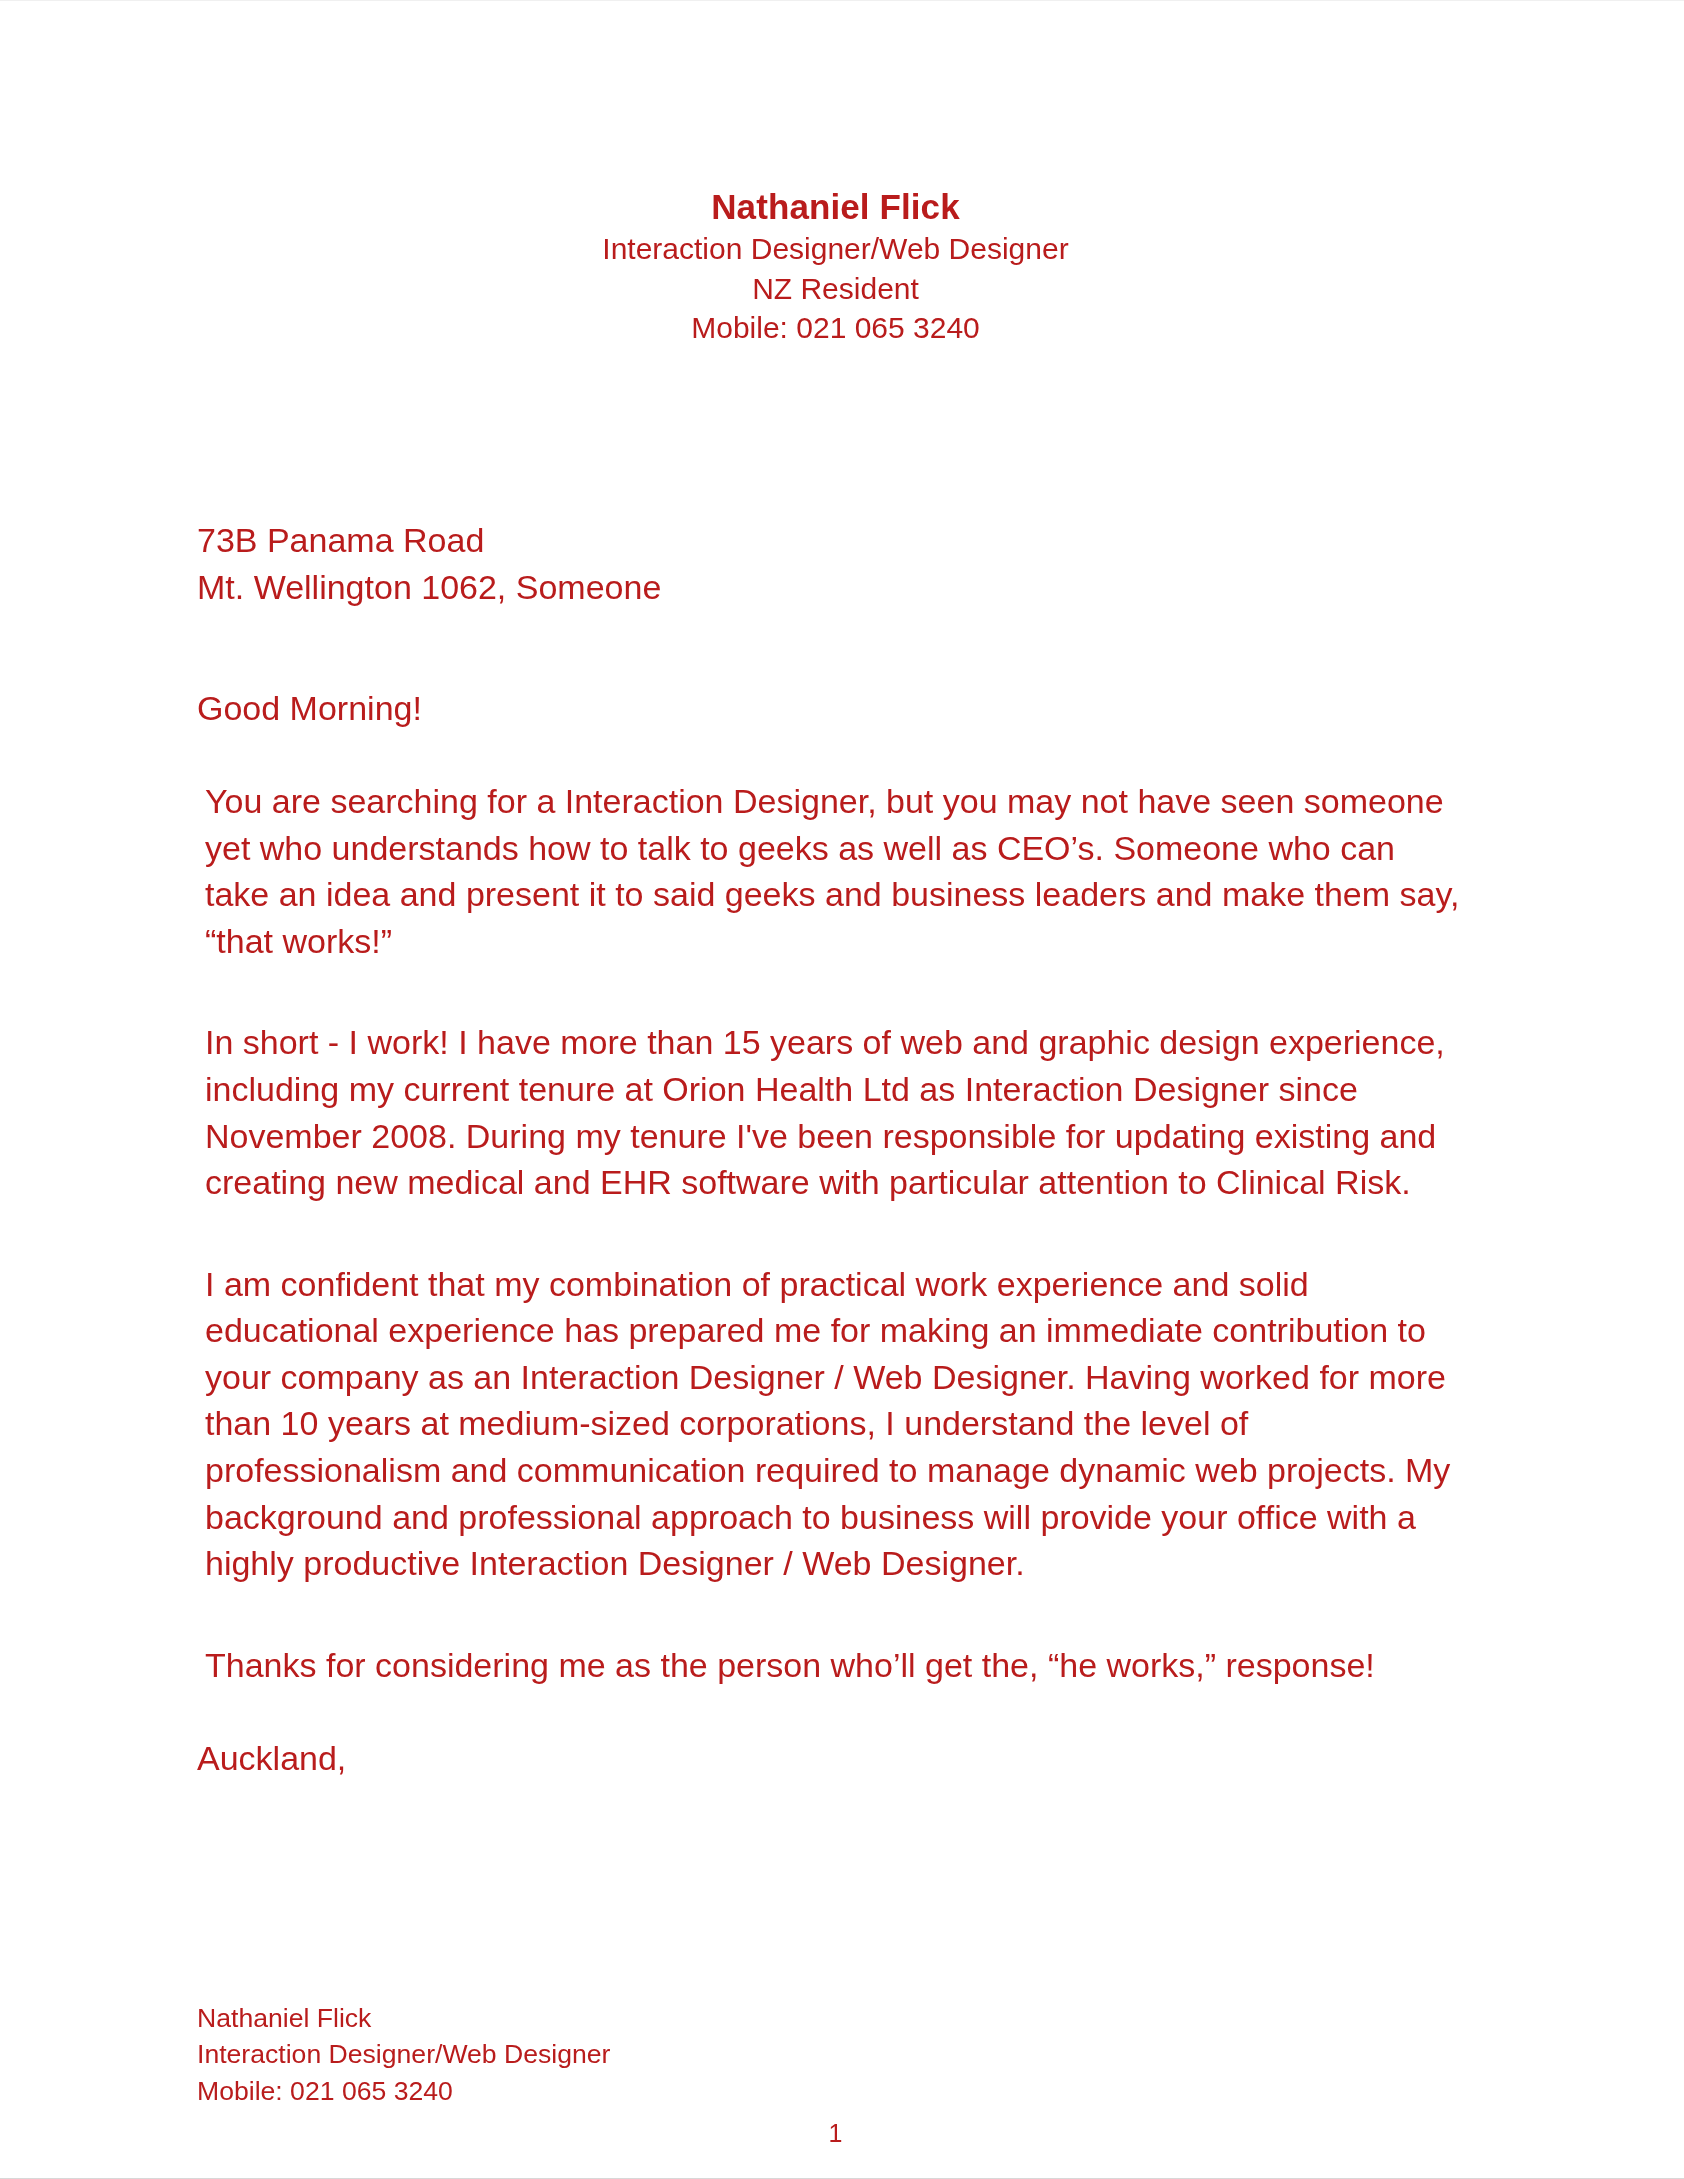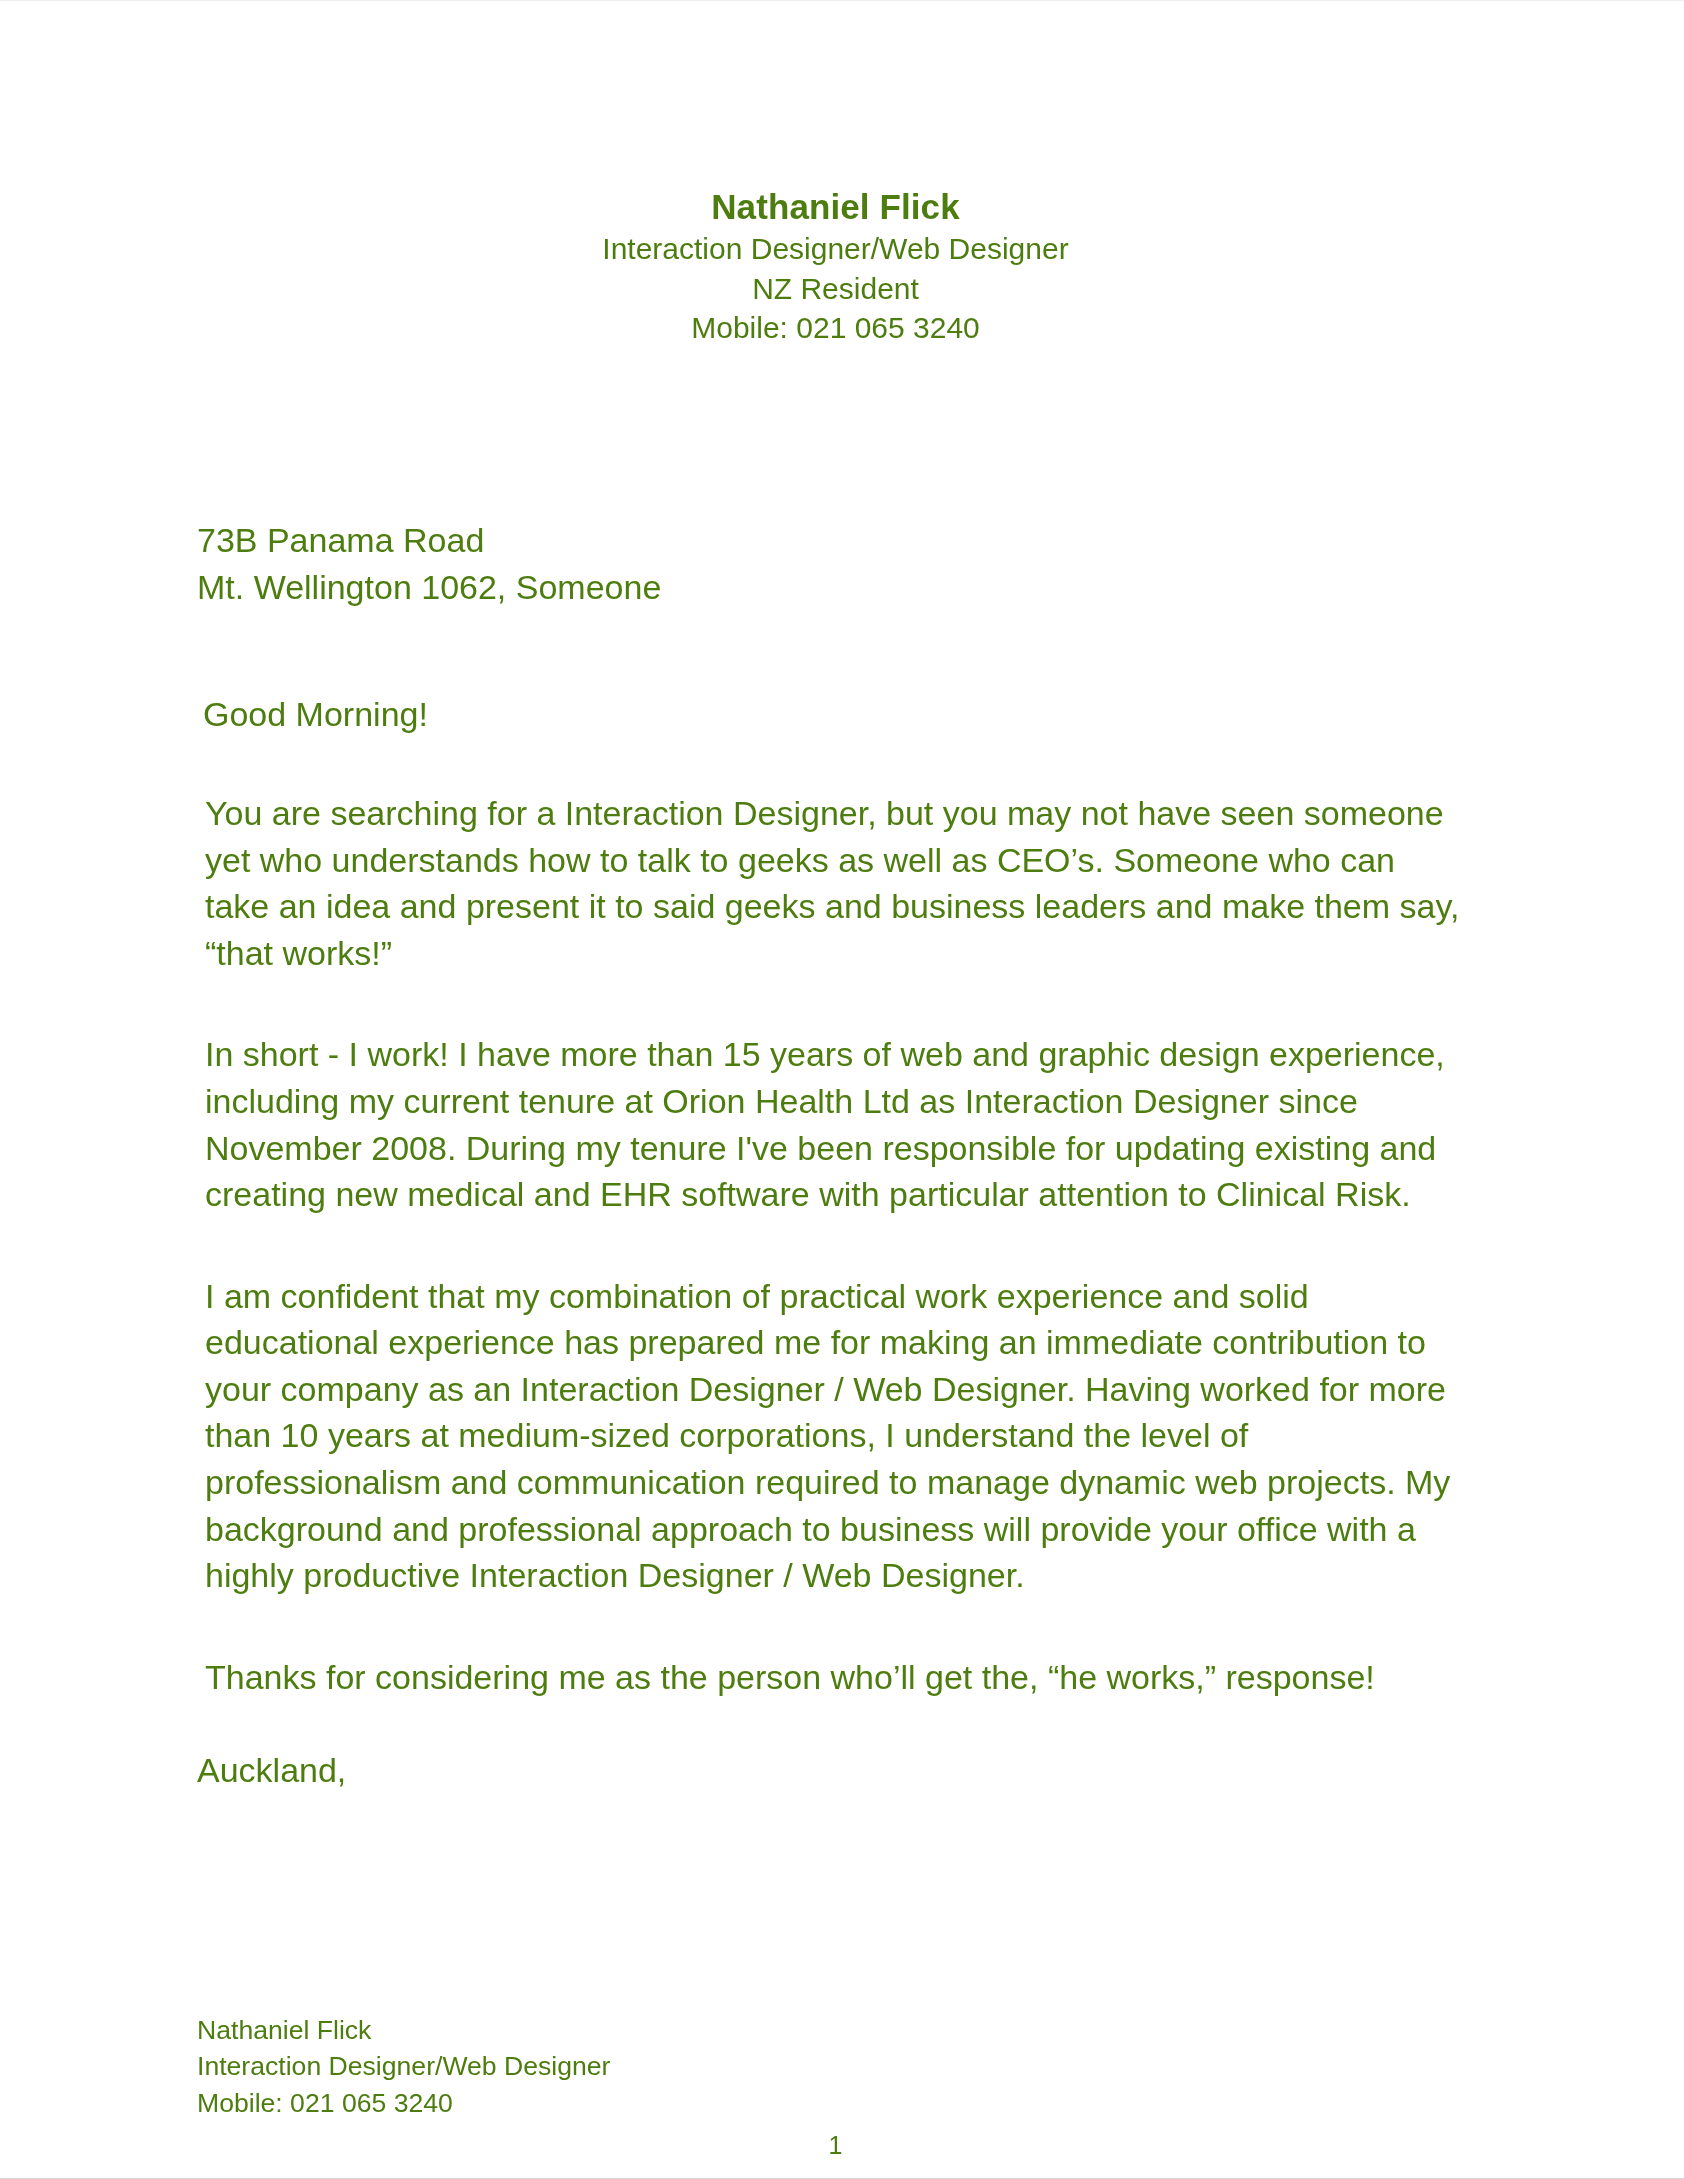--- a/index.html
+++ b/index.html
@@ -11,21 +11,21 @@
     position: relative;
     width: 1685px;
     height: 2179px;
     background: #ffffff;
     box-sizing: border-box;
     border-right: 1.8px solid #d8d8d8;
     border-bottom: 1.8px solid #d8d8d8;
     border-top: 0.9px solid #f0f0f0;
     overflow: hidden;
     font-family: "Liberation Sans", sans-serif;
-    color: #4d7c0f;
+    color: #b91c1c;
   }
 
   
   .column {
     position: absolute;
     left: 197px;
     top: 0;
     width: 1277px;
   }
 
@@ -59,21 +59,21 @@
   .addr-line {
     margin: 0;
   }
   .gap-sm { height: 37px; }
   .gap-md { height: 39px; }
   .para {
     margin: 8px;
   }
   .para + .gap-md { }
 
-  .salutation { margin: 6px; }
+  .salutation { margin: 0; }
 
   .sign-off { margin: 0; }
 
   
   .signature-block {
     margin-top: 218px;
     font-size: 26.6px;
     line-height: 1.37;
   }
   .sig-line { margin: 0; }

